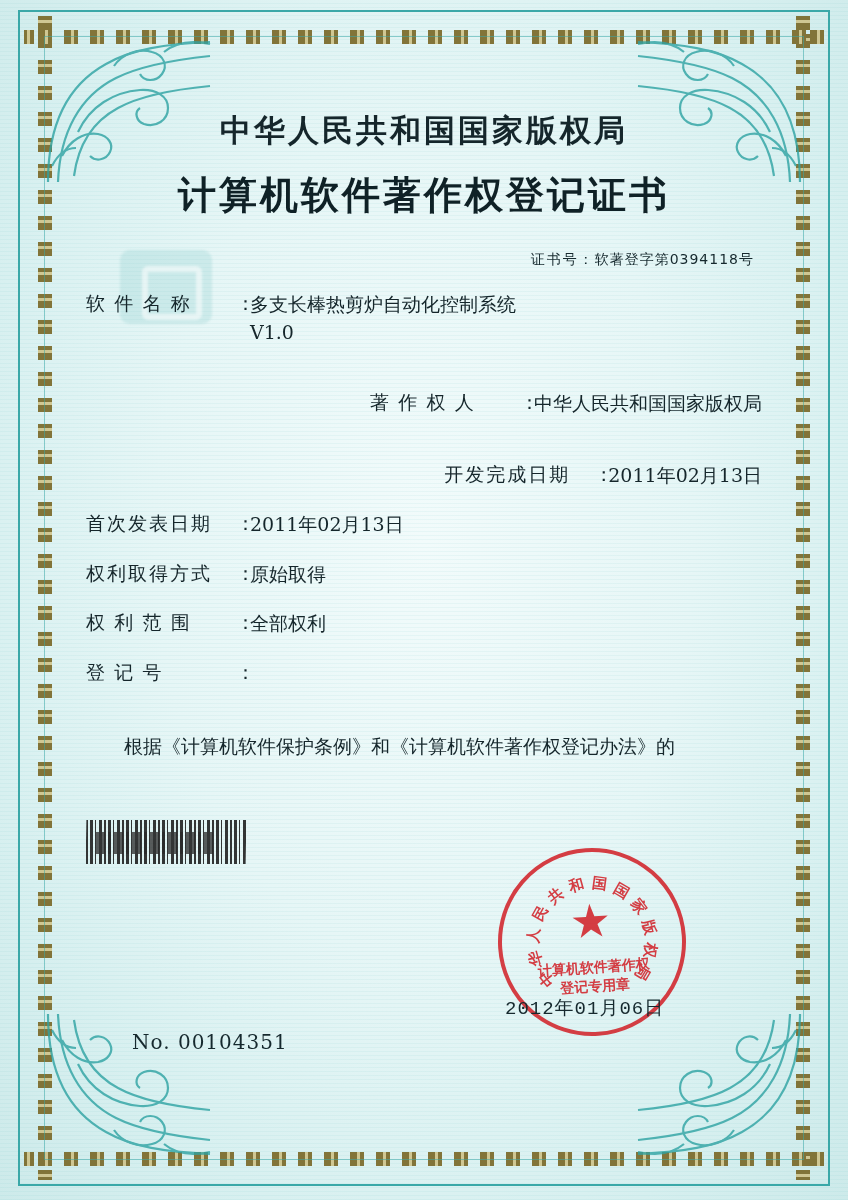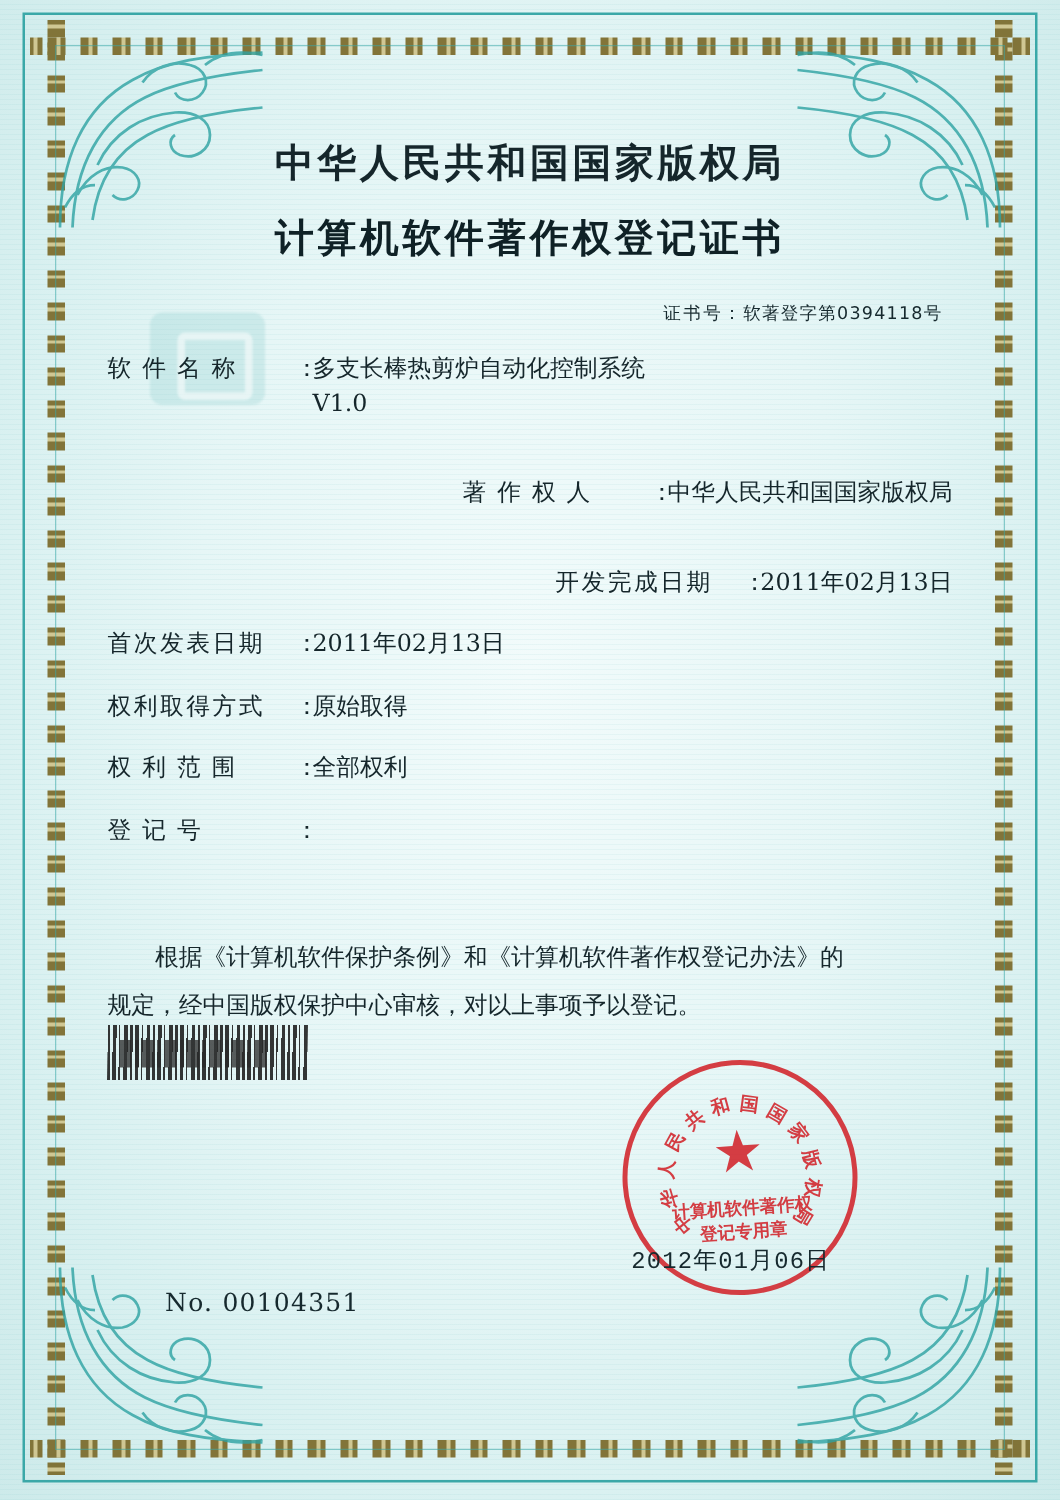--- a/index.html
+++ b/index.html
@@ -54,45 +54,45 @@
     color:#1d2a2a;
   }
   .org-title{
     text-align:center;
     font-family:"DejaVu Serif","Liberation Serif",serif;
     font-size:31px;font-weight:bold;letter-spacing:3px;color:#15262b;
   }
   .doc-title{
     text-align:center;margin-top:18px;
     font-family:"DejaVu Serif","Liberation Serif",serif;
-    font-size:31px;font-weight:bold;letter-spacing:3px;color:#0f2126;
+    font-size:38px;font-weight:bold;letter-spacing:3px;color:#0f2126;
   }
   .cert-no{
     text-align:right;margin-top:30px;margin-right:8px;
     font-size:14px;color:#16292e;letter-spacing:1px;
   }
   .cert-no .label{letter-spacing:2px;}
 
   .field{
     display:flex;align-items:flex-start;
     margin-top:22px;font-size:19px;color:#15262b;
   }
   .field .k{
     width:150px;flex:none;letter-spacing:2px;
-    font-family:Liberation Serif, serif;
+    font-family:Liberation Sans, sans-serif;
   }
   .field .colon{width:14px;flex:none;}
   .field .v{
     font-family:"DejaVu Serif","Liberation Serif",serif;
     line-height:1.45;white-space:pre-line;
   }
   .gap-lg{margin-top:44px;justify-content:flex-end;}
 
   .statement{
-    margin-top:70px;font-size:19px;line-height:2.0;
+    margin-top:41px;font-size:19px;line-height:2.0;
     font-family:"DejaVu Serif","Liberation Serif",serif;
     color:#15262b;text-align:justify;
   }
   .statement p{margin:0;}
   .statement p.first{text-indent:38px;}
 
   
   .barcode{
     position:absolute;left:86px;top:820px;
     width:160px;height:44px;
@@ -261,21 +261,20 @@
       <span class="v">全部权利</span>
     </div>
 
     <div class="field">
       <span class="k">登 记 号</span>
       <span class="colon">：</span>
     </div>
 
     <div class="statement">
       <p class="first">根据《计算机软件保护条例》和《计算机软件著作权登记办法》的</p>
-      <p>规定，经中国版权保护中心审核，对以上事项予以登记。</p>
     </div>
 
   </div>
 
   <div class="barcode"></div>
   <div class="barcode-blur"></div>
 
   <div class="seal">
     <div class="ring-text" id="sealRing">
         <span style="transform: rotate(-125deg) translate(-50%, -68px) rotate(0deg); transform-origin: 0px 0px; position: absolute; left: 50%; top: 50%;">中</span>

